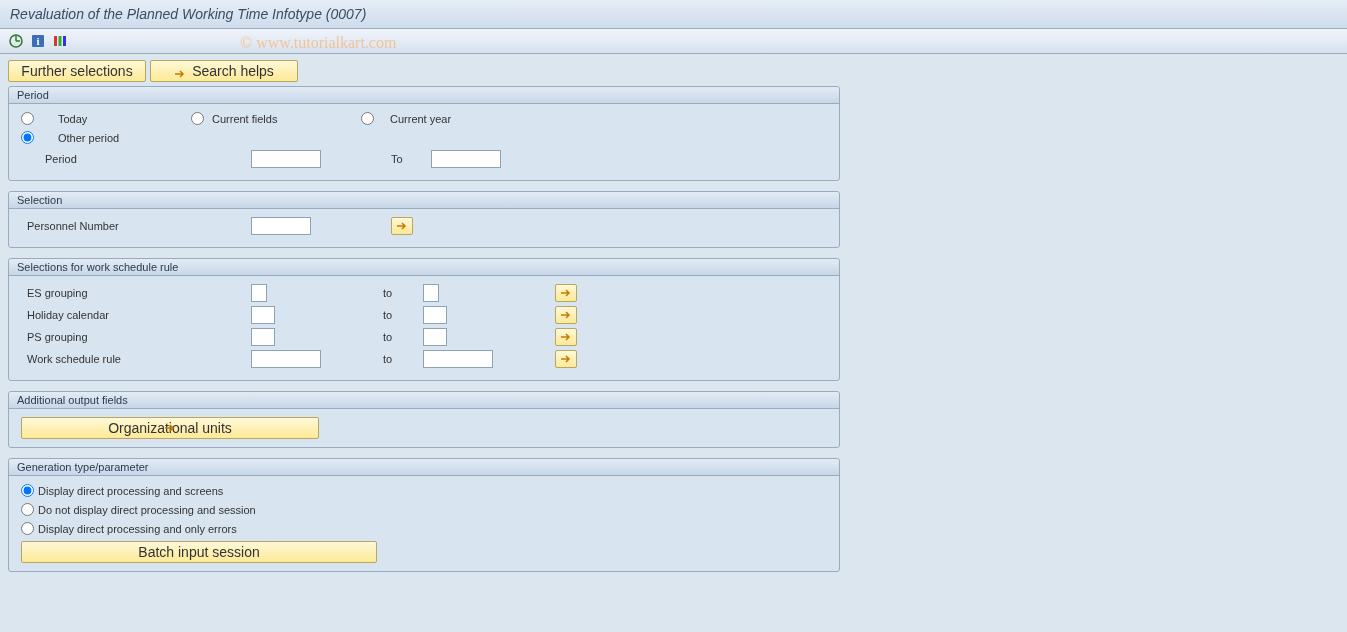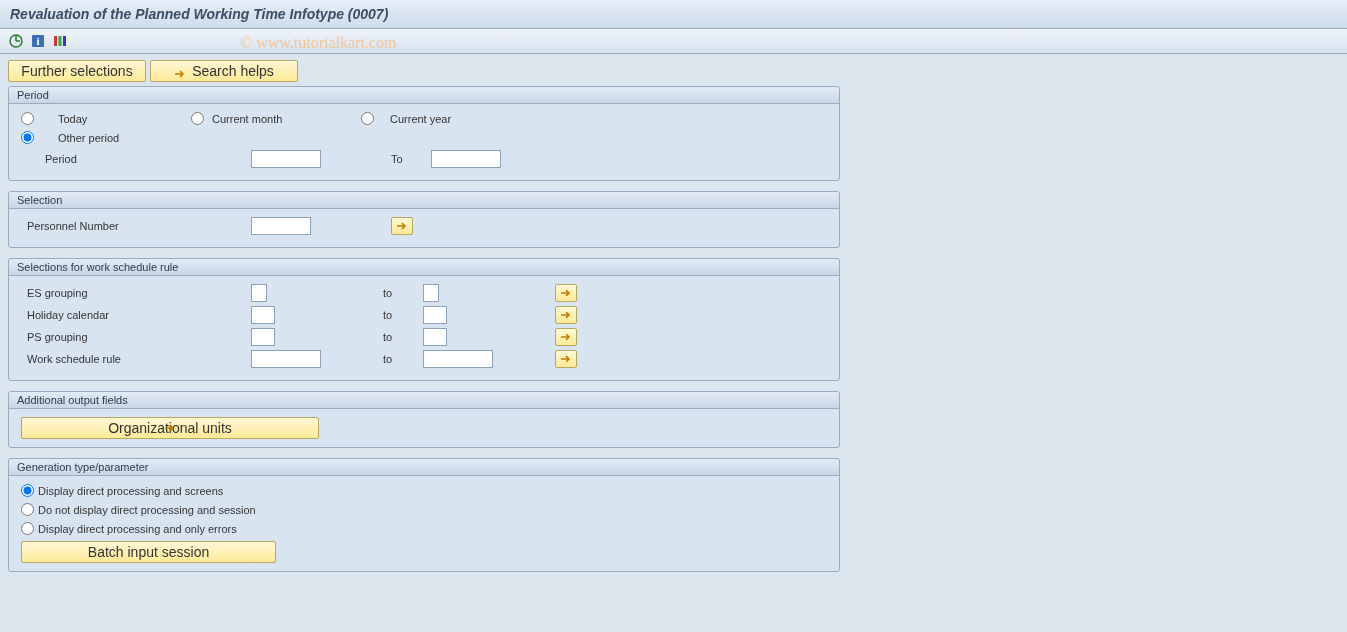--- a/index.html
+++ b/index.html
@@ -12,21 +12,21 @@
     overflow: hidden;
   }
   .title-bar {
     background: linear-gradient(to bottom, #e6eef7, #cfdceb);
     border-bottom: 1px solid #98abc0;
     padding: 6px 10px;
   }
   .title-bar h1 {
     margin: 0;
     font-size: 14px;
-    font-weight: bold;
+    font-weight: normal;
     font-style: italic;
     color: #3a4d63;
   }
   .toolbar {
     background: linear-gradient(to bottom, #f0f4fa, #d7e2ee);
     border-bottom: 1px solid #98abc0;
     padding: 4px 8px;
     display: flex;
     gap: 6px;
     align-items: center;
@@ -58,21 +58,21 @@
     font-size: 14px;
     cursor: pointer;
     display: inline-flex;
     align-items: center;
     gap: 6px;
     color: #333;
   }
   .yellow-btn.wide1 { width: 138px; justify-content: center; }
   .yellow-btn.wide2 { width: 148px; justify-content: center; align-items: flex-end; }
   .yellow-btn.wide3 { width: 298px; justify-content: center; }
-  .yellow-btn.wide4 { width: 255px; justify-content: center; }
+  .yellow-btn.wide4 { width: 356px; justify-content: center; }
   .yellow-icon-btn {
     background: linear-gradient(to bottom, #fff8d8, #fde996);
     border: 1px solid #b7a760;
     border-radius: 2px;
     width: 22px;
     height: 18px;
     display: inline-flex;
     align-items: center;
     justify-content: center;
     cursor: pointer;
@@ -187,21 +187,21 @@
   <div class="group-box">
     <div class="group-header">Period</div>
     <div class="group-body">
       <div class="radio-row">
         <div class="radio-col1">
             <input type="radio" name="period" style="">
             <label>Today</label>
           </div>
         <div class="radio-col2">
             <input type="radio" name="period" style="">
-            <label>Current month</label>
+            <label>Current fields</label>
           </div>
         <div class="radio-col3">
             <input type="radio" name="period" style="">
             <label>Current year</label>
           </div>
       </div>
       <div class="radio-row">
         <div class="radio-col1">
             <input type="radio" name="period" checked="" style="">
             <label>Other period</label>

